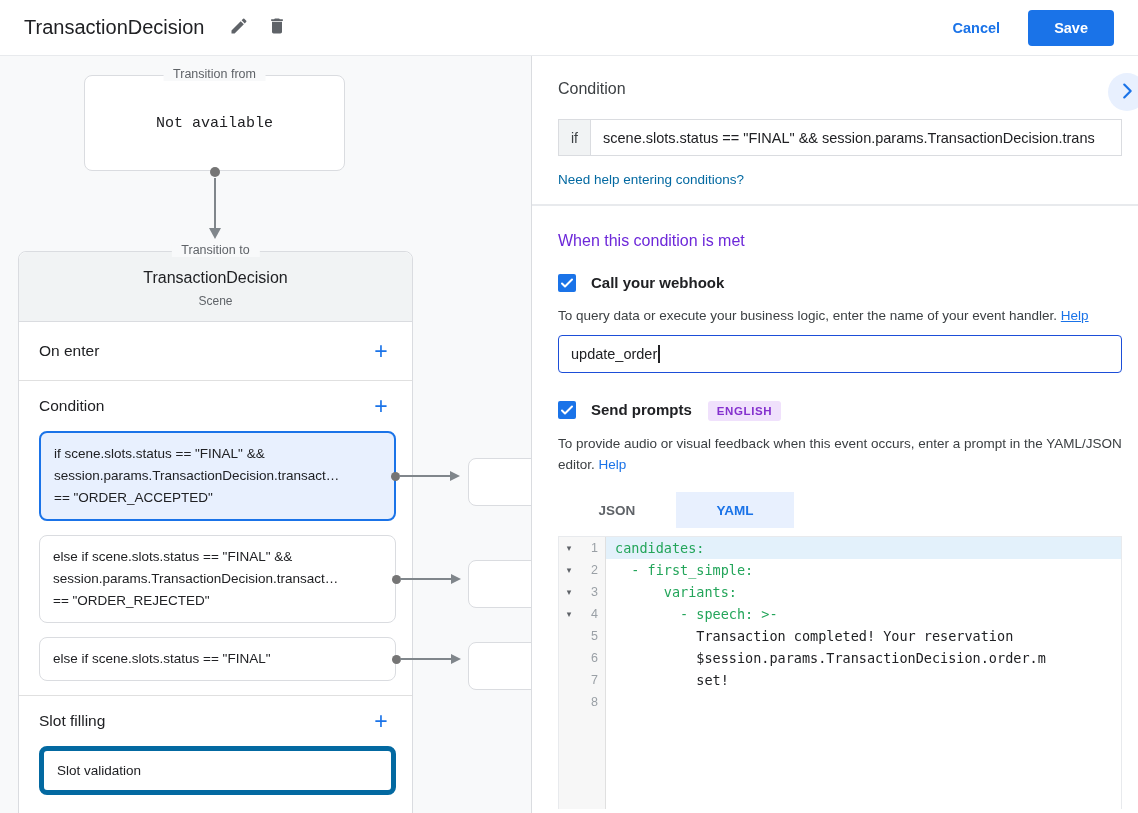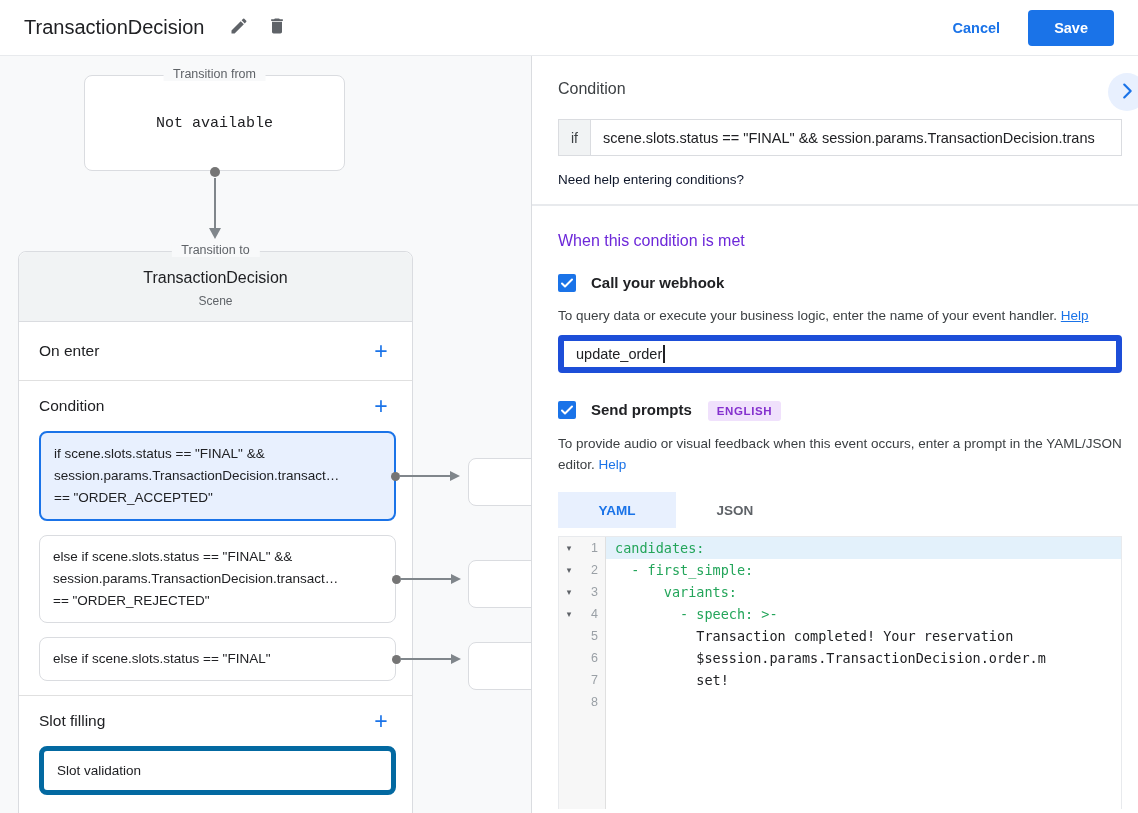--- a/index.html
+++ b/index.html
@@ -73,31 +73,31 @@
   .panel { position:relative; flex:1; background:#fff; padding:0 16px 0 26px; overflow:hidden; }
   .panel-title { margin-top:24px; font-size:16px; color:#3c4043; }
   .expand-btn { position:absolute; top:17px; right:-8px; width:38px; height:38px; border-radius:50%;
                 background:#e8f0fe; border:none; display:flex; align-items:center; justify-content:center;
                 cursor:pointer; }
   .if-row { display:flex; margin-top:21px; height:37px; }
   .if-prefix { width:32px; background:#f1f3f4; border:1px solid #dadce0; border-right:none;
                display:flex; align-items:center; justify-content:center; font-size:14px; color:#3c4043; }
   .if-input { flex:1; border:1px solid #dadce0; padding:0 12px; display:flex; align-items:center;
               font-size:14.5px; color:#202124; white-space:nowrap; overflow:hidden; background:#fff; }
-  .text-link { margin-top:16px; font-size:13.5px; color:#0f172a; cursor:pointer; width:fit-content; }
+  .text-link { margin-top:16px; font-size:13.5px; color:#0369a1; cursor:pointer; width:fit-content; }
   .section-divider { margin:17px -16px 0 -26px; border:none; border-top:2px solid #e8eaed; }
   .when-title { margin-top:26px; font-size:16px; color:#6d28d9; }
 
   .checkbox-row { display:flex; margin-top:24px; }
   .checkbox { width:18px; height:18px; flex-shrink:0; cursor:pointer; }
   .checkbox-label { margin-left:15px; font-size:15px; font-weight:700; color:#202124; }
   .desc { margin-top:13px; font-size:13.5px; color:#3c4043; line-height:21px; max-width:565px; }
   .inline-link { color:#1a73e8; cursor:pointer; }
   .inline-link.u { text-decoration:underline; }
-  .text-input { margin-top:9px; height:38px; border:6px solid #1d4ed8; border-radius:4px;
+  .text-input { margin-top:9px; height:38px; border:1px solid #1d4ed8; border-radius:4px;
                 padding:0 12px; display:flex; align-items:center; font-size:14.5px; color:#202124;
                 background:#fff; }
   .caret { display:inline-block; width:1.5px; height:18px; background:#202124; margin-left:1px; }
 
   .badge { margin-left:16px; background:#f0e1fc; color:#8430ce; font-size:11.5px; font-weight:700;
            letter-spacing:.6px; padding:4px 9px; border-radius:3px; }
 
   .tabs { display:flex; margin-top:17px; }
   .tab { width:118px; height:36px; display:flex; align-items:center; justify-content:center;
          font-size:13.5px; font-weight:700; color:#5f6368; cursor:pointer; }
@@ -256,22 +256,22 @@
       </span>
       <span class="checkbox-label">Send prompts</span>
       <span class="badge">ENGLISH</span>
     </div>
     <div class="desc" style="margin-top:12px;">
       <span>To provide audio or visual feedback when this event occurs, enter a prompt in the YAML/JSON editor.</span>
       <span class="inline-link">Help</span>
     </div>
 
     <div class="tabs">
+      <div class="tab">JSON</div>
       <div class="tab active">YAML</div>
-      <div class="tab">JSON</div>
     </div>
 
     <div class="editor">
       <div class="ed-row active-line">
         <div class="ed-fold">▾</div>
         <div class="ed-num">1</div>
         <div class="ed-code key">candidates:</div>
       </div>
       <div class="ed-row">
         <div class="ed-fold">▾</div>

